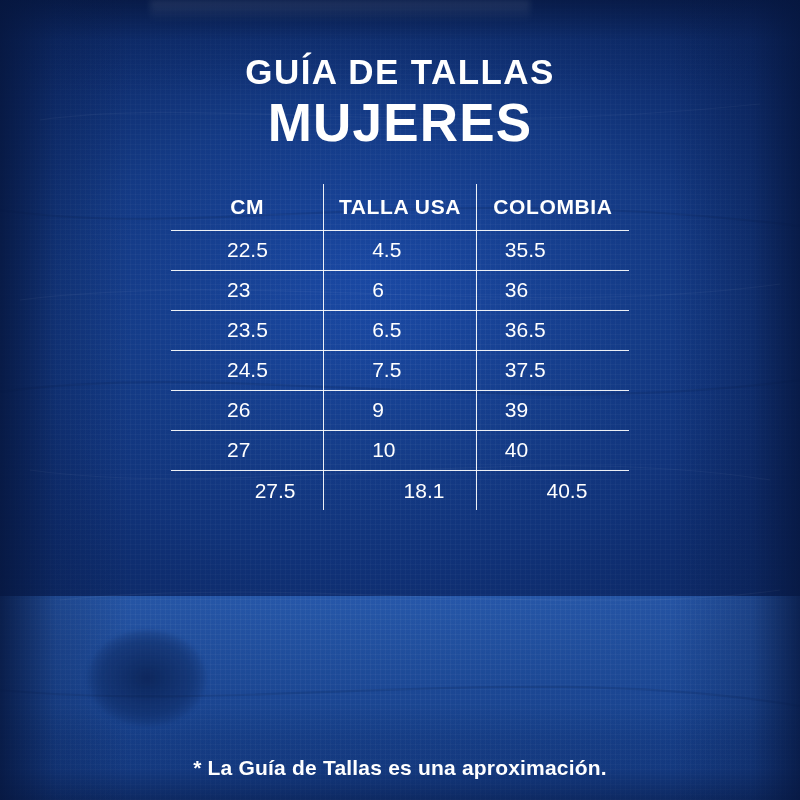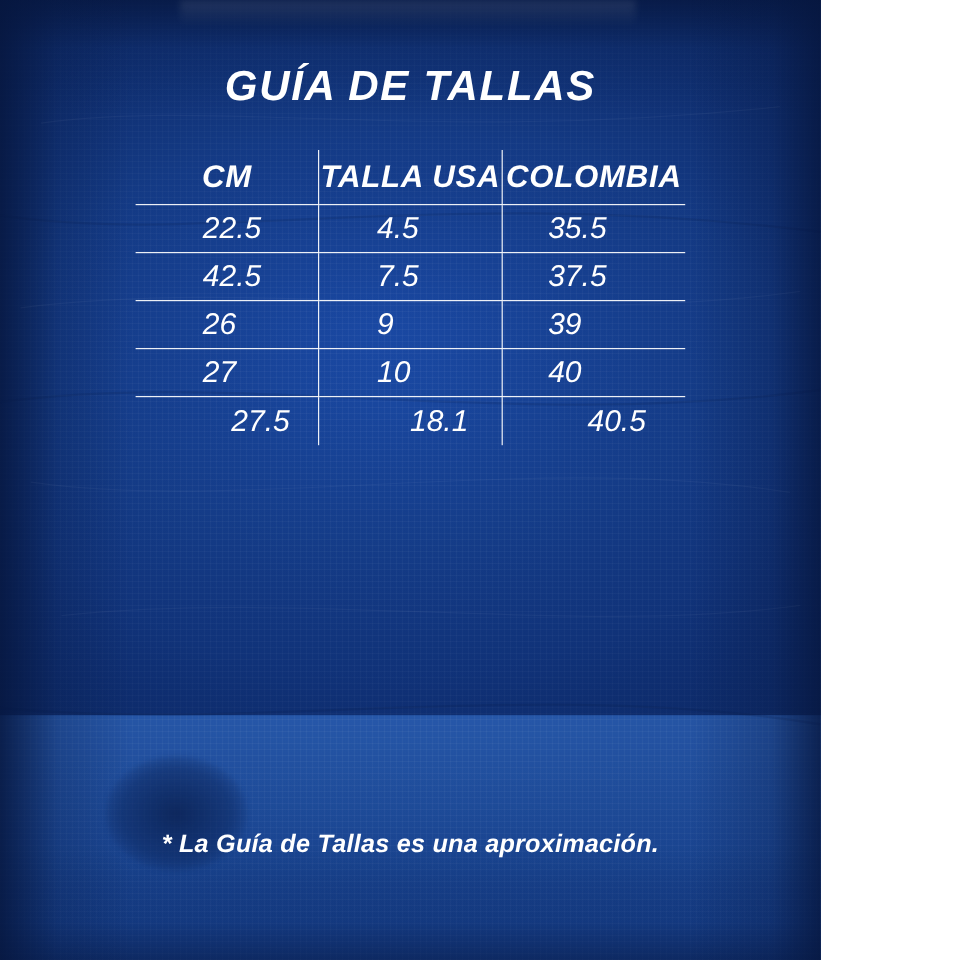--- a/index.html
+++ b/index.html
@@ -7,25 +7,24 @@
   html, body {
     width: 800px;
     height: 800px;
     overflow: hidden;
     background: #ffffff;
     font-family: "Liberation Sans", sans-serif;
   }
 
   #poster {
     position: relative;
-    width: 684px;
+    width: 800px;
     height: 800px;
-    background: #000000;
+    background: #be185d;
     overflow: hidden;
-    font-style: italic;
   }
 
   
   .bg-base {
     position: absolute;
     inset: 0;
     background:
       radial-gradient(ellipse 700px 420px at 46% 34%, #1b4ba8 0%, #16408f 42%, #0f3178 78%, #0d2b6b 100%);
   }
 
@@ -138,50 +137,50 @@
     border-collapse: collapse;
     color: #ffffff;
     table-layout: fixed;
   }
 
   table.size-table th,
   table.size-table td {
     border: 1px solid rgba(255,255,255,0.92);
     height: 40px;
     font-weight: normal;
-    font-size: 25px;
+    font-size: 21px;
   }
 
   table.size-table th {
     font-weight: bold;
-    font-size: 26px;
+    font-size: 21px;
     letter-spacing: 0.6px;
     text-align: center;
     height: 46px;
     border-top: none;
   }
 
   
   table.size-table tr th:first-child,
   table.size-table tr td:first-child { border-left: none; }
   table.size-table tr th:last-child,
   table.size-table tr td:last-child { border-right: none; }
   table.size-table tr:last-child td { border-bottom: none; text-align: center; }
 
   table.size-table td {
     text-align: left;
     padding-left: 56px;
   }
   table.size-table td.c2 { padding-left: 48px; }
-  table.size-table td.c3 { padding-left: 38px; }
+  table.size-table td.c3 { padding-left: 28px; }
 
   .footnote {
     position: absolute;
     left: 0; right: 0;
-    top: 692px;
+    top: 756px;
     text-align: center;
     color: #ffffff;
     font-size: 21px;
     font-weight: bold;
     letter-spacing: 0.2px;
   }
 </style>
 </head>
 <body>
 
@@ -206,38 +205,49 @@
     <g stroke="rgba(8,26,70,0.28)" fill="none" stroke-width="2.2">
       <path d="M0,210 C200,240 430,180 800,226"></path>
       <path d="M0,392 C230,360 500,420 800,380"></path>
       <path d="M0,690 C250,714 520,660 800,706"></path>
     </g>
   </svg>
 
   <div class="content">
 
     <div class="title-small">GUÍA DE TALLAS</div>
+    <div class="title-big">MUJERES</div>
 
     <div class="table-wrap">
       <table class="size-table">
         <thead>
           <tr>
             <th>CM</th>
             <th>TALLA USA</th>
             <th>COLOMBIA</th>
           </tr>
         </thead>
         <tbody>
           <tr>
             <td class="c1">22.5</td>
             <td class="c2">4.5</td>
             <td class="c3">35.5</td>
           </tr>
           <tr>
-            <td class="c1">42.5</td>
+            <td class="c1">23</td>
+            <td class="c2">6</td>
+            <td class="c3">36</td>
+          </tr>
+          <tr>
+            <td class="c1">23.5</td>
+            <td class="c2">6.5</td>
+            <td class="c3">36.5</td>
+          </tr>
+          <tr>
+            <td class="c1">24.5</td>
             <td class="c2">7.5</td>
             <td class="c3">37.5</td>
           </tr>
           <tr>
             <td class="c1">26</td>
             <td class="c2">9</td>
             <td class="c3">39</td>
           </tr>
           <tr>
             <td class="c1">27</td>

